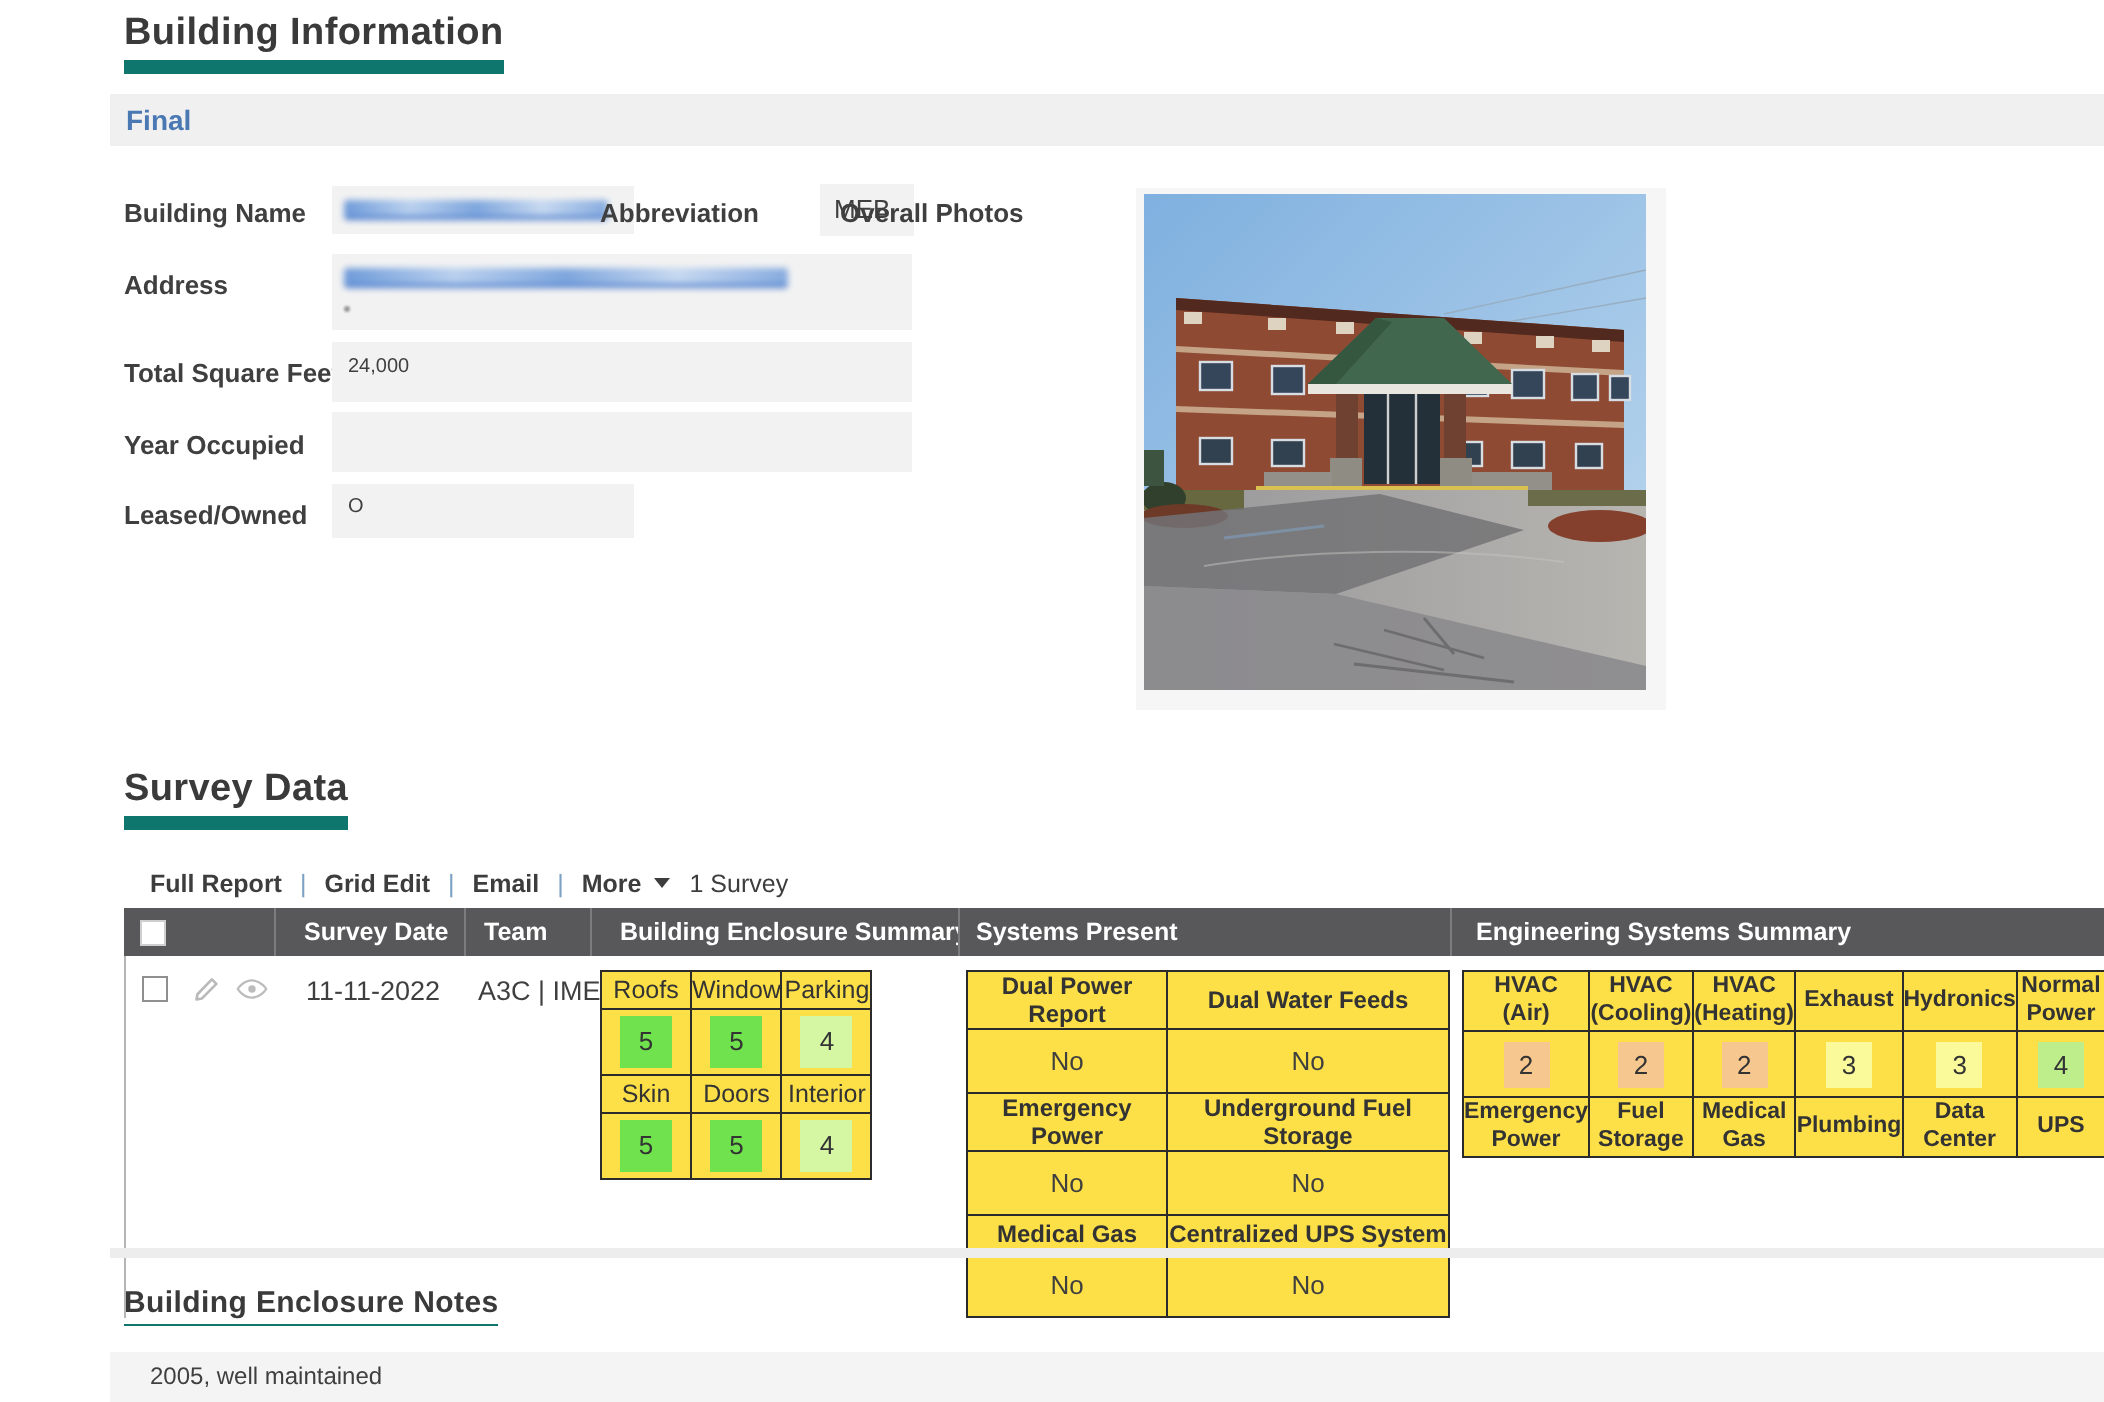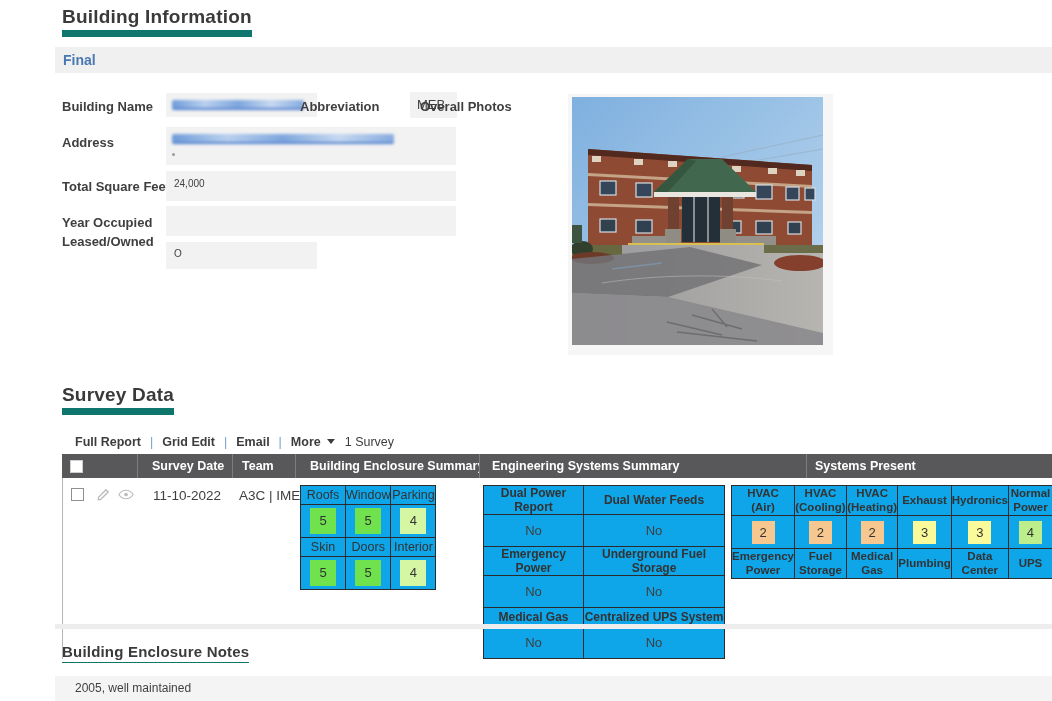--- a/index.html
+++ b/index.html
@@ -43,21 +43,21 @@
   .checkbox { width:13px; height:13px; background:#fff; border:1px solid #cfcfcf; display:inline-block; cursor:pointer; }
   .checkbox.row { border-color:#8f8f8f; }
 
   .grid-body { display:flex; background:#fff; border-left:1px solid #b5b5b5; min-height:146px; }
   .bc { flex-shrink:0; }
   .bc.c1{width:75px; position:relative;} .bc.c2{width:95px;} .bc.c3{width:63px;} .bc.c4{width:184px;} .bc.c5{width:246px;} .bc.c6{width:327px;}
   .row-text { display:block; padding-top:10px; font-size:13.5px; color:#3f3f3f; white-space:nowrap; }
   .bc.c2 .row-text { padding-left:15px; } .bc.c3 .row-text { padding-left:6px; }
   .icon-btn { position:absolute; top:9px; cursor:pointer; line-height:0; }
 
-  table.mini { border-collapse:collapse; background:#0ea5e9; }
+  table.mini { border-collapse:collapse; background:#fde047; }
   table.mini th, table.mini td { border:1px solid #2b2b2b; text-align:center; vertical-align:middle; padding:0; }
   .badge { display:inline-block; font-size:13px; color:#333; }
 
   table.enc { margin:7px 0 0 4px; }
   table.enc th { width:45px; height:19px; font-size:12.5px; font-weight:500; color:#333; }
   table.enc td { height:33px; }
   table.enc .badge { width:26px; height:26px; line-height:26px; }
 
   table.sys { margin:7px 0 0 3px; }
   table.sys th { height:19px; font-size:12px; font-weight:bold; color:#333; }
@@ -101,21 +101,21 @@
 <div class="lbl" style="top:179px;">Total Square Feet</div>
 <div class="field" style="left:166px; top:171px; width:290px; height:30px;">
   <span class="val">24,000</span>
 </div>
 
 <div class="lbl" style="top:215px;">Year Occupied</div>
 <div class="field" style="left:166px; top:206px; width:290px; height:30px;">
   <span class="val"></span>
 </div>
 
-<div class="lbl" style="top:234px;">Leased/Owned</div>
+<div class="lbl" style="top:250px;">Leased/Owned</div>
 <div class="field" style="left:166px; top:242px; width:151px; height:27px;">
   <span class="val" style="padding-top:6px;">O</span>
 </div>
 
 <div id="photo-box">
   <svg width="251" height="248" viewBox="0 0 251 248">
     <defs>
       <linearGradient id="sky" x1="0" y1="0" x2="1" y2="1">
         <stop offset="0" stop-color="#7fb0df"></stop>
           <stop offset="1" stop-color="#bdd8ee"></stop>
@@ -207,41 +207,41 @@
     <span class="tb-count">1 Survey</span>
   </div>
 
   <div class="grid-header">
     <div class="hc c1">
       <span class="checkbox"></span>
     </div>
     <div class="hc c2">Survey Date</div>
     <div class="hc c3">Team</div>
     <div class="hc c4">Building Enclosure Summary</div>
+    <div class="hc c5">Systems Present</div>
     <div class="hc c6">Engineering Systems Summary</div>
-    <div class="hc c5">Systems Present</div>
   </div>
 
   <div class="grid-body">
     <div class="bc c1">
       <span class="checkbox row" style="position:absolute; left:8px; top:10px;"></span>
       <span class="icon-btn" style="left:33px;">
         <svg width="15" height="15" viewBox="0 0 16 16">
             <path d="M10.6 2.9l2.4 2.4L5.2 13.1 2.4 13.6 2.9 10.8z" fill="none" stroke="#b9b9b9" stroke-width="1.4" stroke-linejoin="round"></path>
           </svg>
       </span>
       <span class="icon-btn" style="left:55px; top:11px;">
         <svg width="16" height="11" viewBox="0 0 18 12">
             <path d="M1 6s3-4.8 8-4.8S17 6 17 6s-3 4.8-8 4.8S1 6 1 6z" fill="none" stroke="#bcbcbc" stroke-width="1.3"></path>
             <circle cx="9" cy="6" r="2.1" fill="#bcbcbc"></circle>
           </svg>
       </span>
     </div>
     <div class="bc c2">
-      <span class="row-text">11-10-2022</span>
+      <span class="row-text">11-11-2022</span>
     </div>
     <div class="bc c3">
       <span class="row-text">A3C | IMEG</span>
     </div>
 
     <div class="bc c4">
       <table class="mini enc">
         <tbody>
             <tr>
           <th>Roofs</th>

